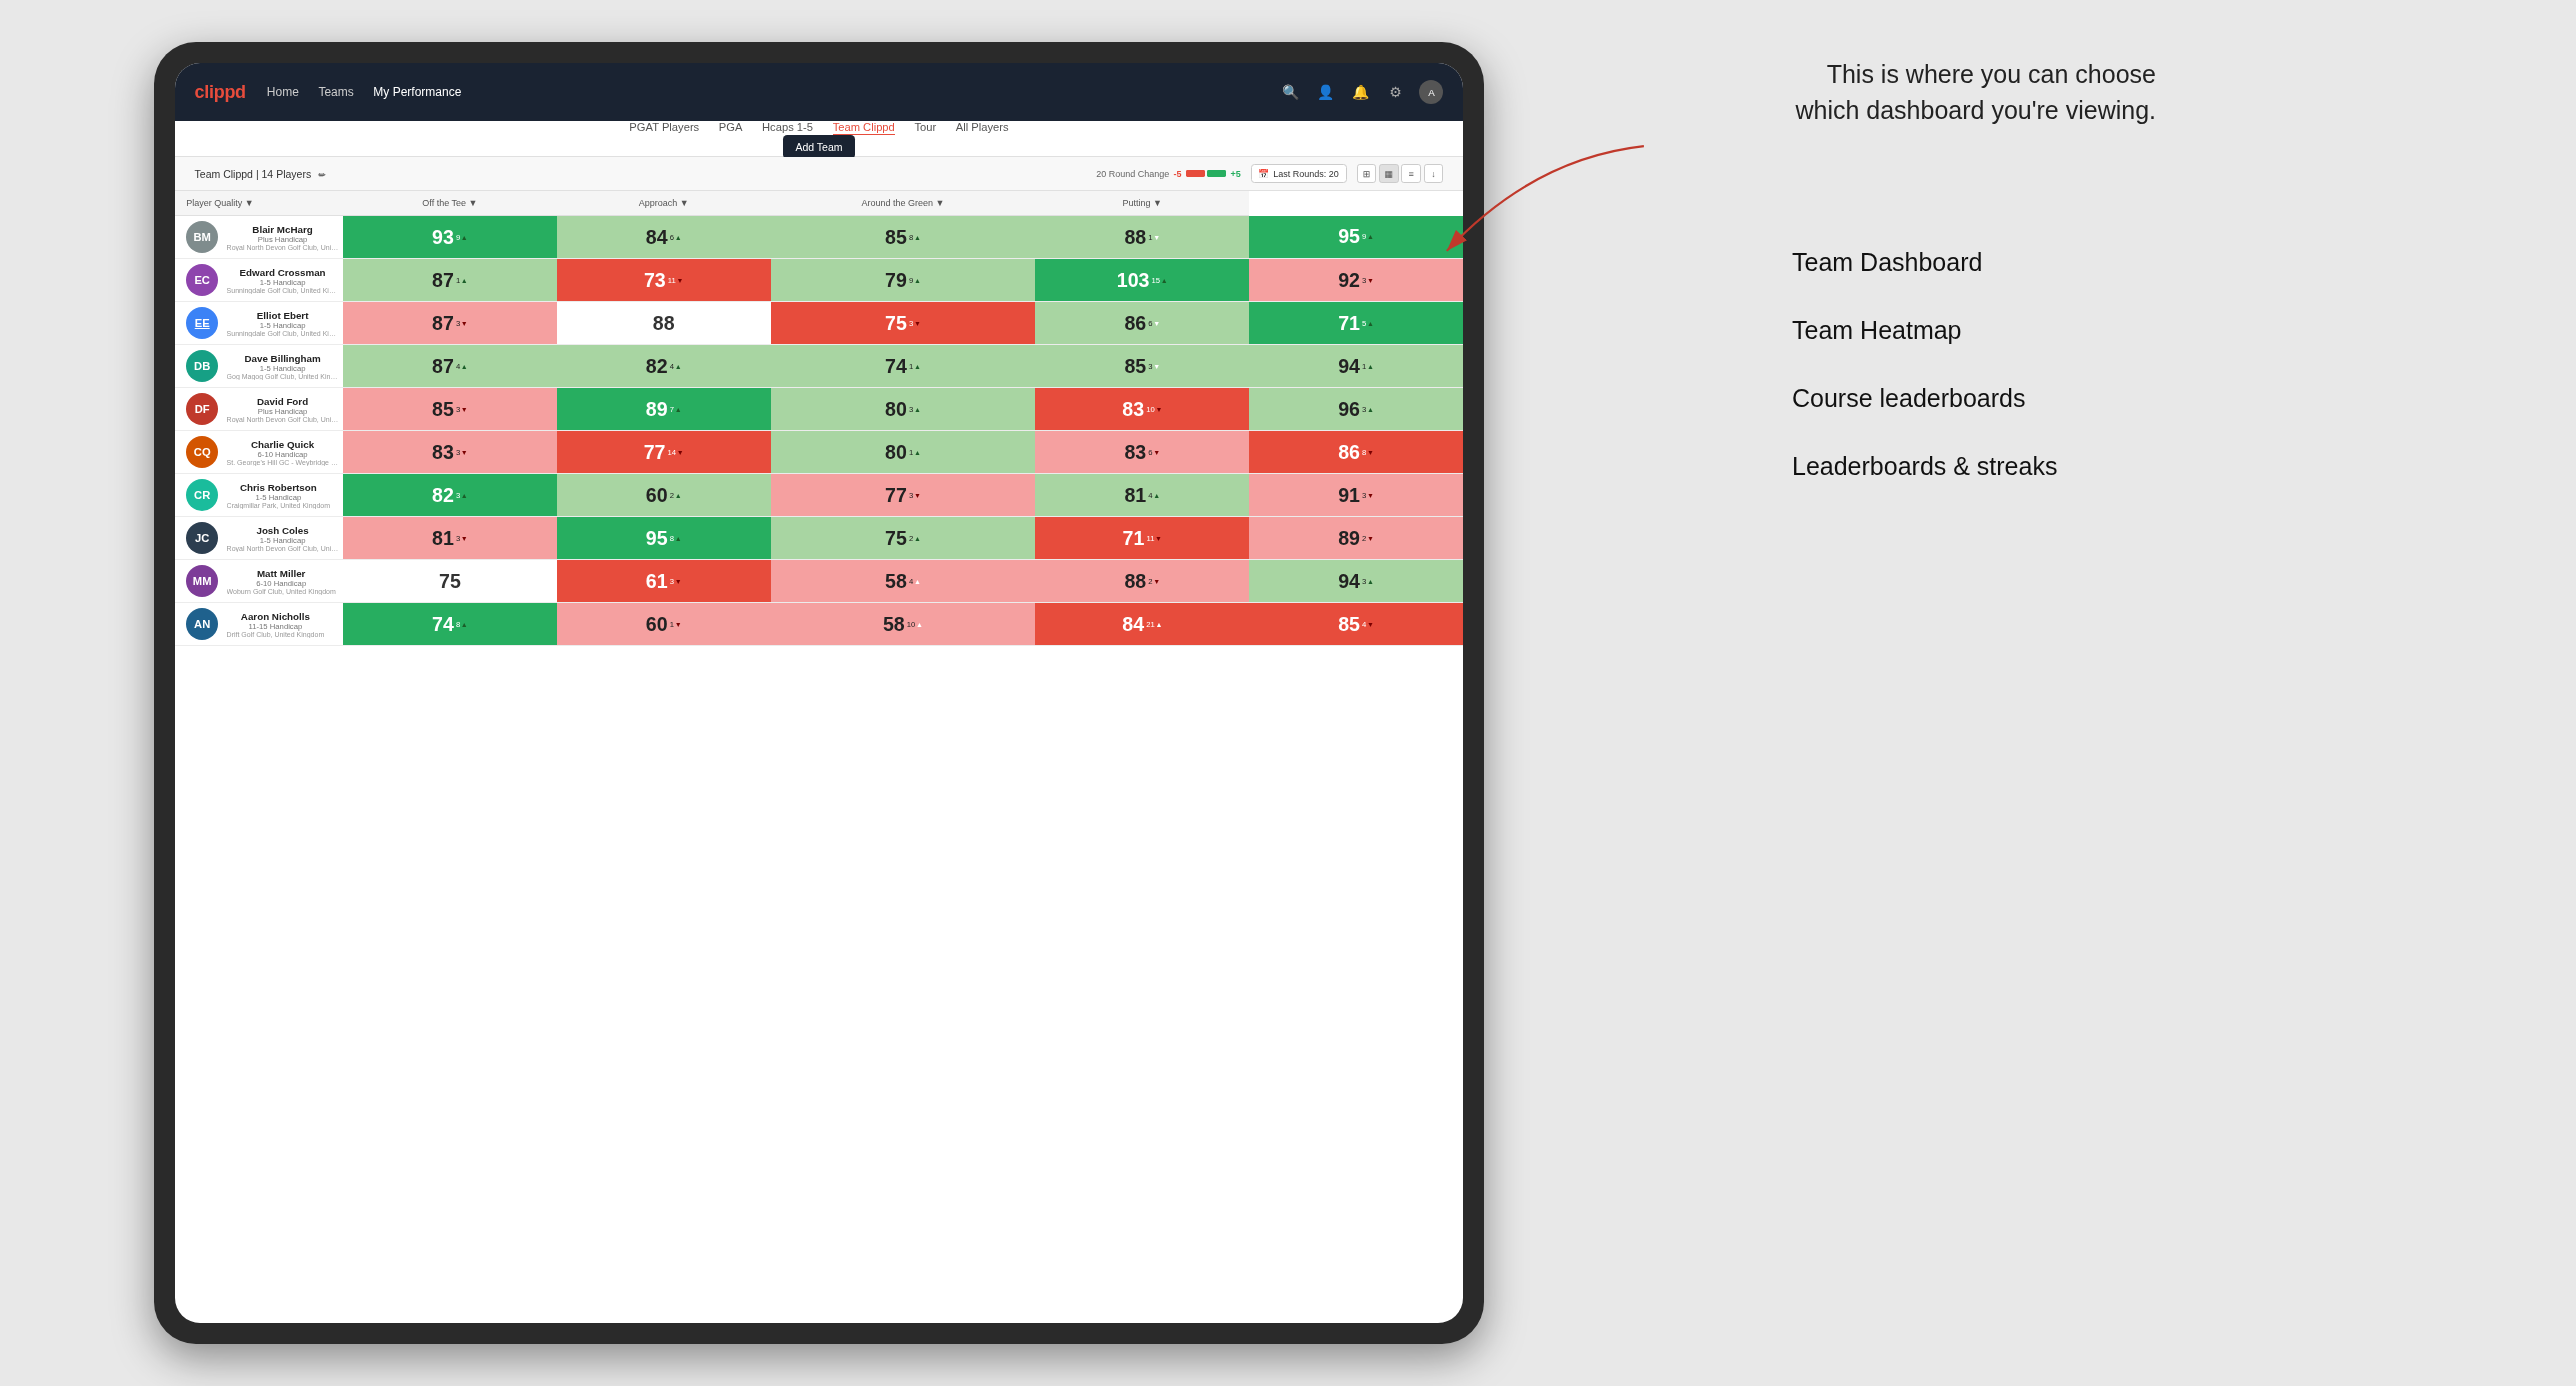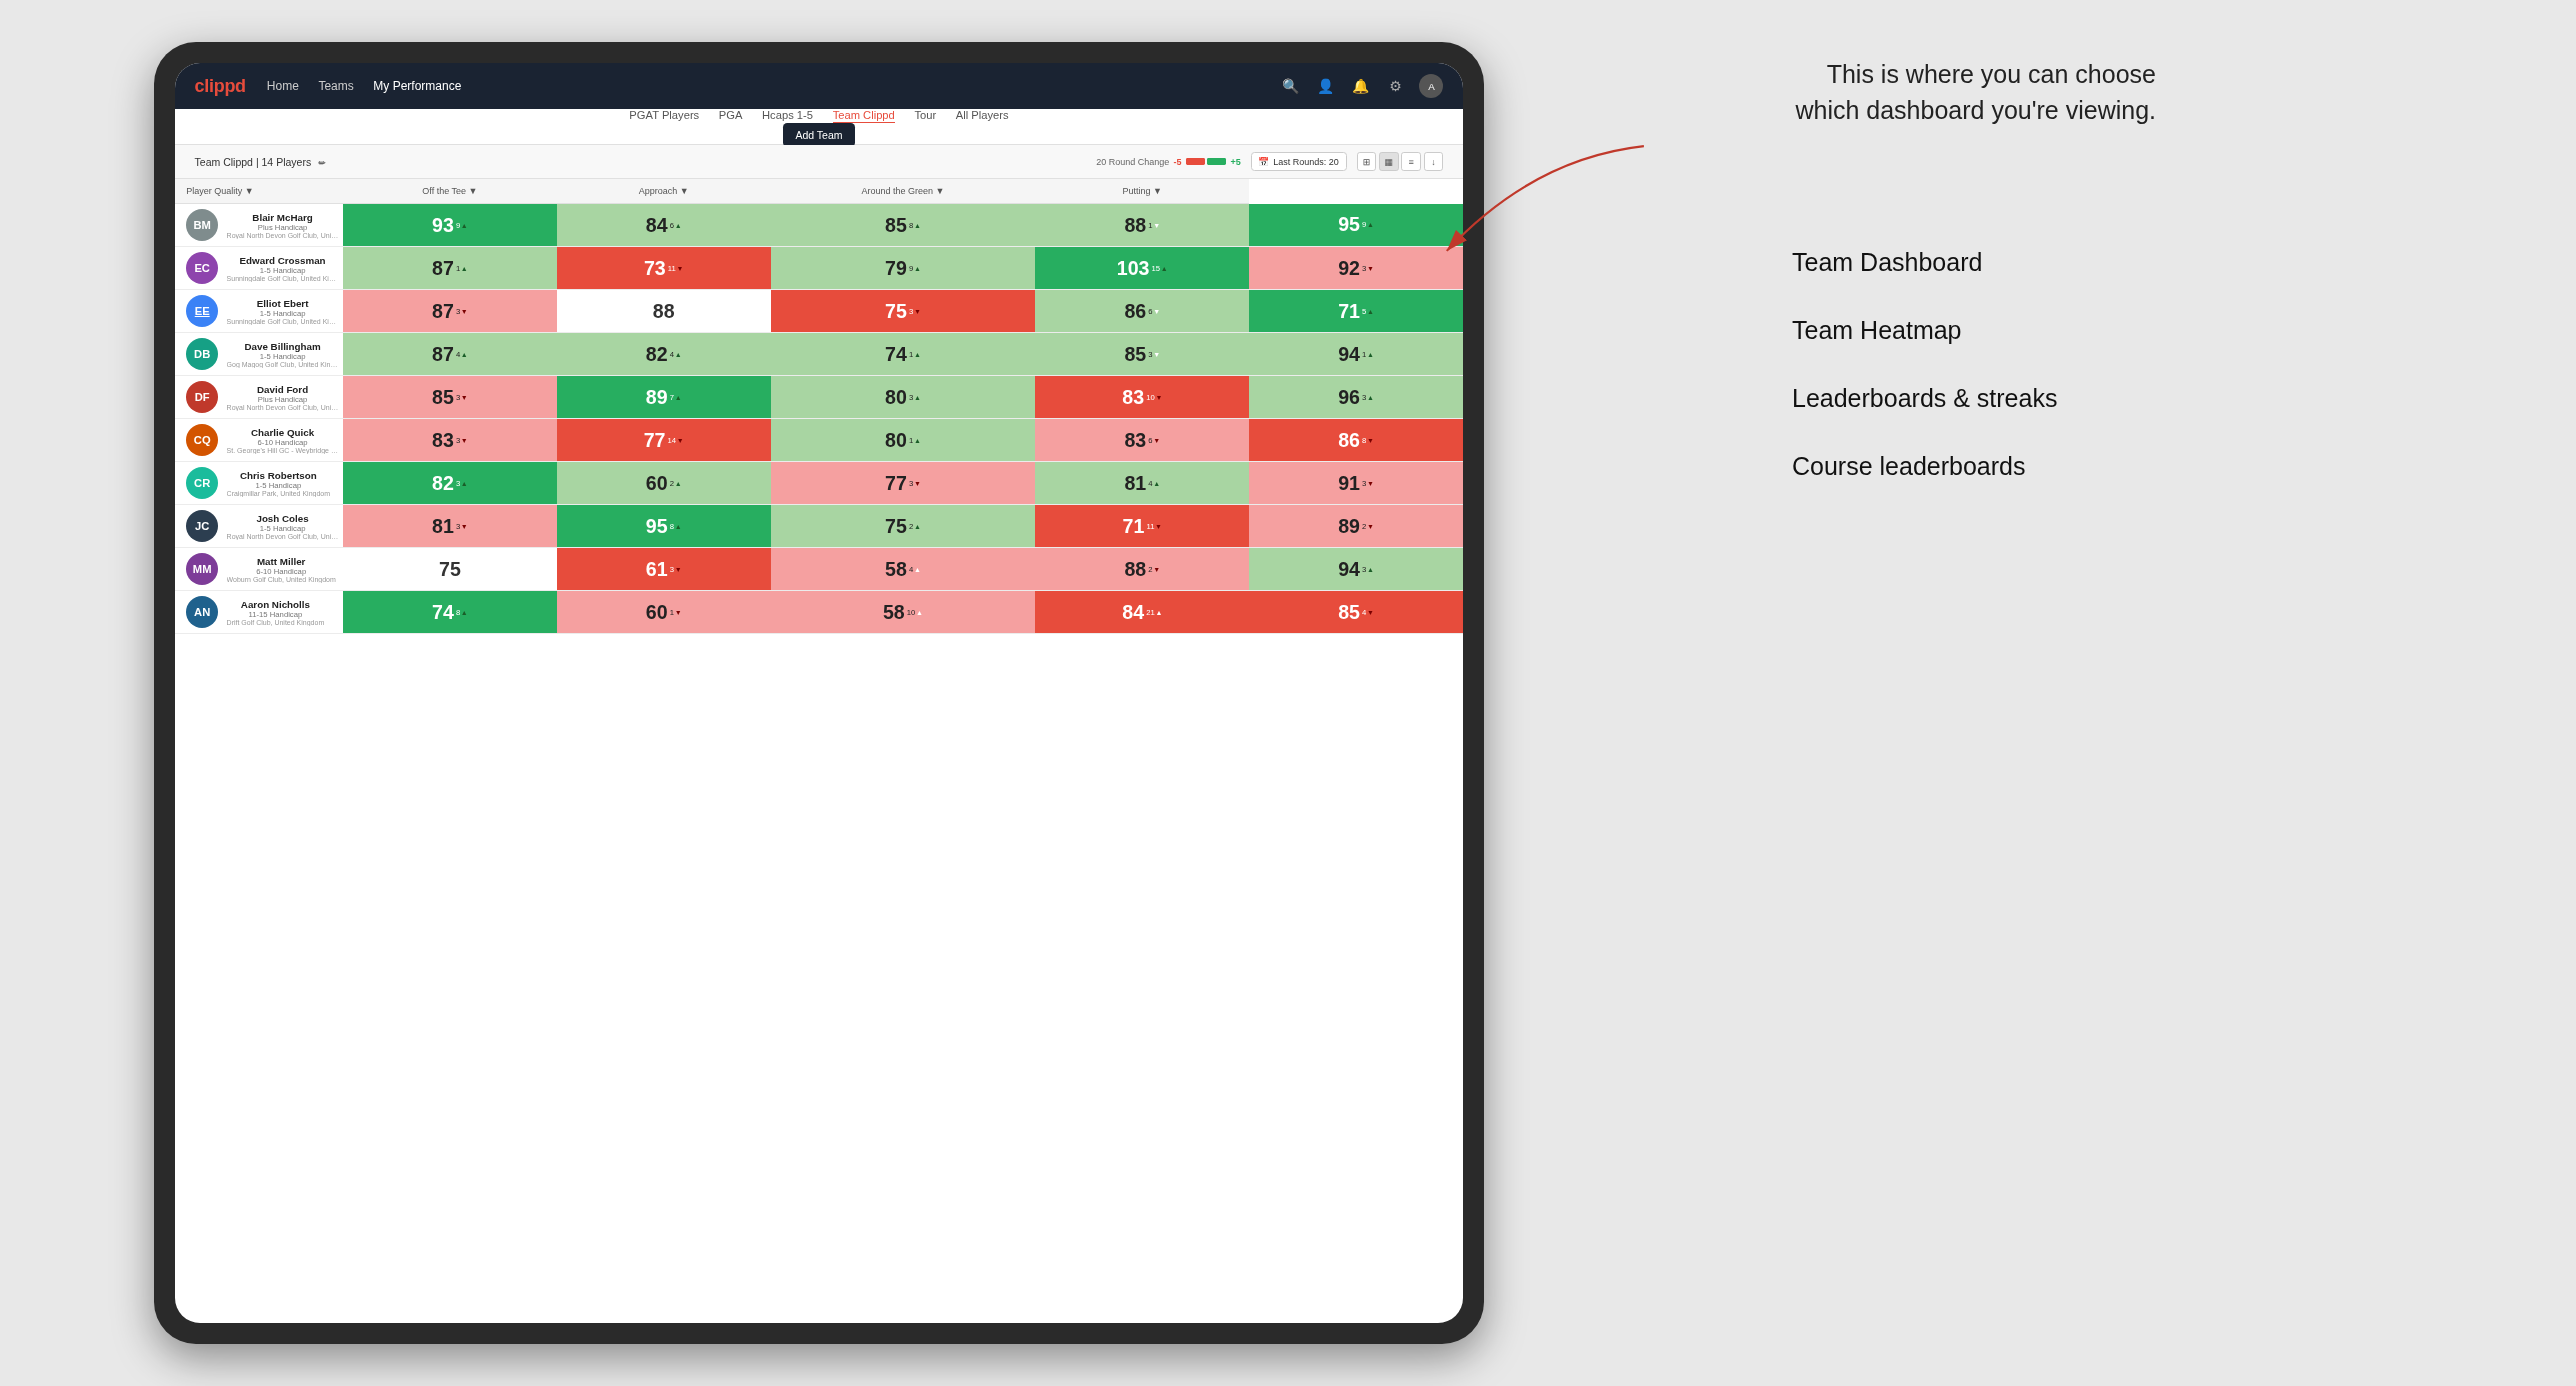--- a/index.html
+++ b/index.html
@@ -30,21 +30,21 @@
       background: #fff;
       border-radius: 25px;
       overflow: hidden;
       display: flex;
       flex-direction: column;
     }
 
     
     .navbar {
       background: #1a2332;
-      height: 46px;
+      height: 58px;
       display: flex;
       align-items: center;
       padding: 0 19.6px;
       flex-shrink: 0;
     }
     .nav-logo {
       color: #e74c3c;
       font-size: 18px;
       font-weight: 700;
       margin-right: 21px;
@@ -816,22 +816,22 @@
     </div>
 
   </div>
 </div>
 
 <div class="right-panel">
   <div class="callout-text">This is where you can choose which dashboard you're viewing.</div>
   <div class="callout-list">
     <div class="callout-item">Team Dashboard</div>
     <div class="callout-item">Team Heatmap</div>
+    <div class="callout-item">Course leaderboards</div>
     <div class="callout-item">Leaderboards &amp; streaks</div>
-    <div class="callout-item">Course leaderboards</div>
   </div>
 </div>
 
 <svg class="red-arrow-container" viewBox="0 0 400 250" style="position:absolute;left:1400px;top:140px;width:266px;height:154px;">
   <defs>
     <marker id="arrowhead" markerWidth="10" markerHeight="7" refX="10" refY="3.5" orient="auto">
       <polygon points="0 0, 10 3.5, 0 7" fill="#c0392b"></polygon>
     </marker>
   </defs>
   <path d="M 380,10 Q 200,30 60,180" stroke="#c0392b" stroke-width="3.5" fill="none" marker-end="url(#arrowhead)"></path>

